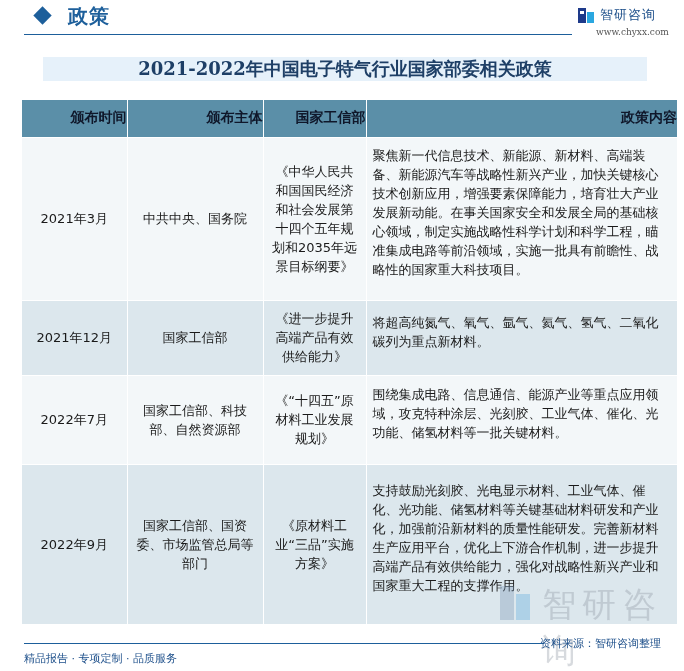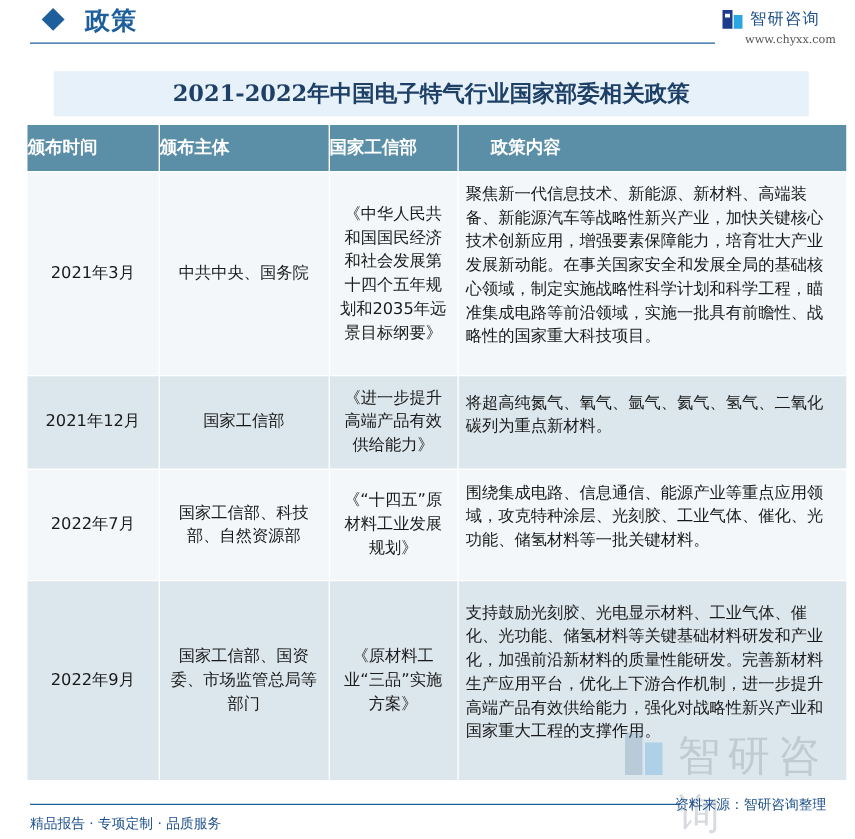--- a/index.html
+++ b/index.html
@@ -11,24 +11,24 @@
   .section-title { position: absolute; left: 68px; top: 3px; font-family: "DejaVu Serif", serif; font-size: 20px; color: #1d5f9b; font-weight: bold; letter-spacing: 1px; }
   .header-line { position: absolute; left: 24px; top: 34px; width: 548px; height: 1px; background: #1d5f9b; }
   .logo { position: absolute; left: 578px; top: 6px; display: flex; align-items: center; }
   .logo-mark { width: 16px; height: 15px; position: relative; margin-right: 6px; }
   .logo-mark .a { position: absolute; left: 0; top: 0; width: 8px; height: 15px; background: #1e3a8a; }
   .logo-mark .b { position: absolute; left: 9px; top: 4px; width: 7px; height: 11px; background: #2aa7e0; }
   .logo-mark .c { position: absolute; left: 2px; top: 3px; width: 4px; height: 3px; background: #fff; }
   .logo-text { font-size: 13px; color: #1d4f8a; letter-spacing: 1px; }
   .logo-url { position: absolute; left: 596px; top: 27px; font-family: "DejaVu Serif", serif; font-size: 9px; color: #555; }
 
-  .table-title { position: absolute; left: 43px; top: 57px; width: 604px; height: 36px; background: #e6f1fa; display: flex; align-items: center; justify-content: center; font-family: "DejaVu Serif", serif; font-size: 18px; font-weight: bold; color: #1e3f66; }
+  .table-title { position: absolute; left: 43px; top: 57px; width: 604px; height: 24px; background: #e6f1fa; display: flex; align-items: center; justify-content: center; font-family: "DejaVu Serif", serif; font-size: 18px; font-weight: bold; color: #1e3f66; }
 
   .policy-table { position: absolute; left: 22px; top: 100px; width: 655px; border-collapse: collapse; table-layout: fixed; }
-  .policy-table th { background: #5b8fa8; color: #ffffff; font-size: 14px; font-weight: bold; height: 37px; border-right: 1px solid #ffffff; text-align: left; margin-left: 24px; }
+  .policy-table th { background: #5b8fa8; color: #0f172a; font-size: 14px; font-weight: bold; height: 37px; border-right: 1px solid #ffffff; text-align: right; margin-left: 24px; }
   .policy-table th:last-child { border-right: none; padding-left: 26px; }
   .policy-table td { font-size: 13px; line-height: 19px; border-right: 1px solid #ffffff; border-top: 1px solid #ffffff; text-align: center; vertical-align: middle; color: #1a1a1a; }
   .policy-table td:last-child { border-right: none; text-align: left; padding: 0 6px 12px 6px; }
   .policy-table td.name { padding: 0 6px; }
   .policy-table td.org { padding: 0 8px; }
   .row-light td { background: #f3f7f9; }
   .row-dark td { background: #dce7ed; }
 
   .footer-line { position: absolute; left: 24px; top: 643px; width: 520px; height: 1px; background: #1d5f9b; }
   .footer-left { position: absolute; left: 24px; top: 651px; font-size: 11px; color: #1d4f8a; }

